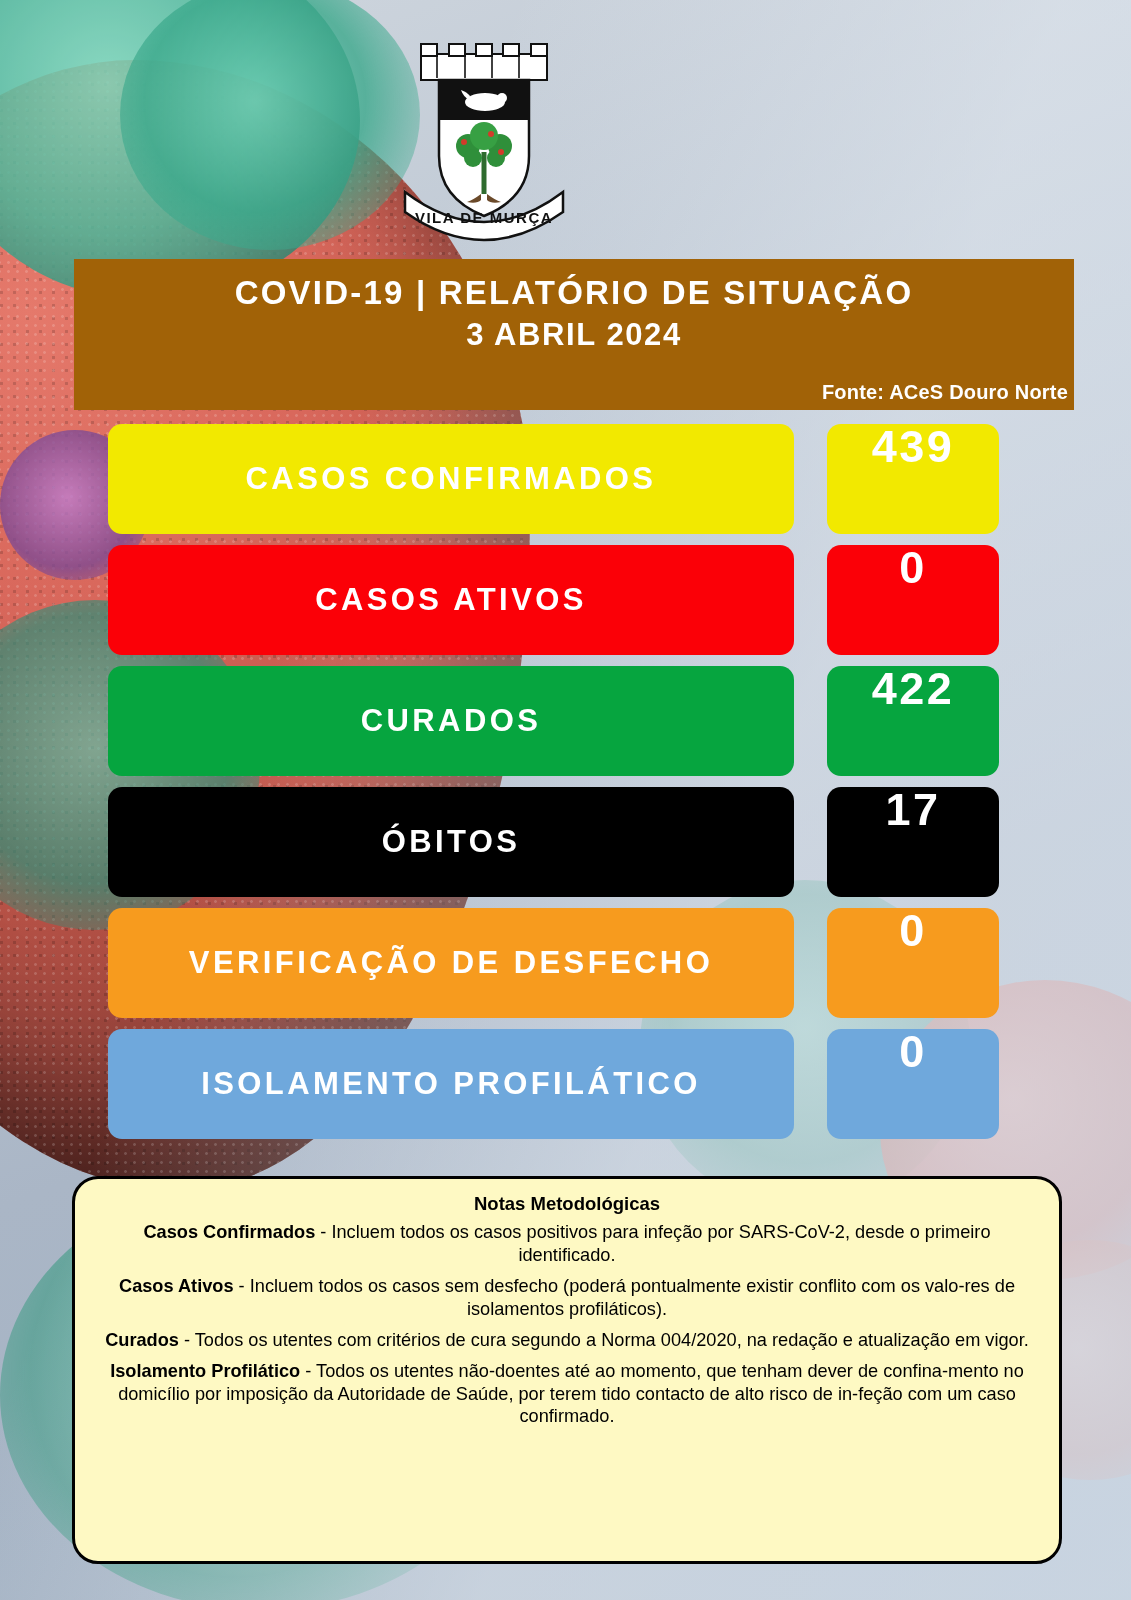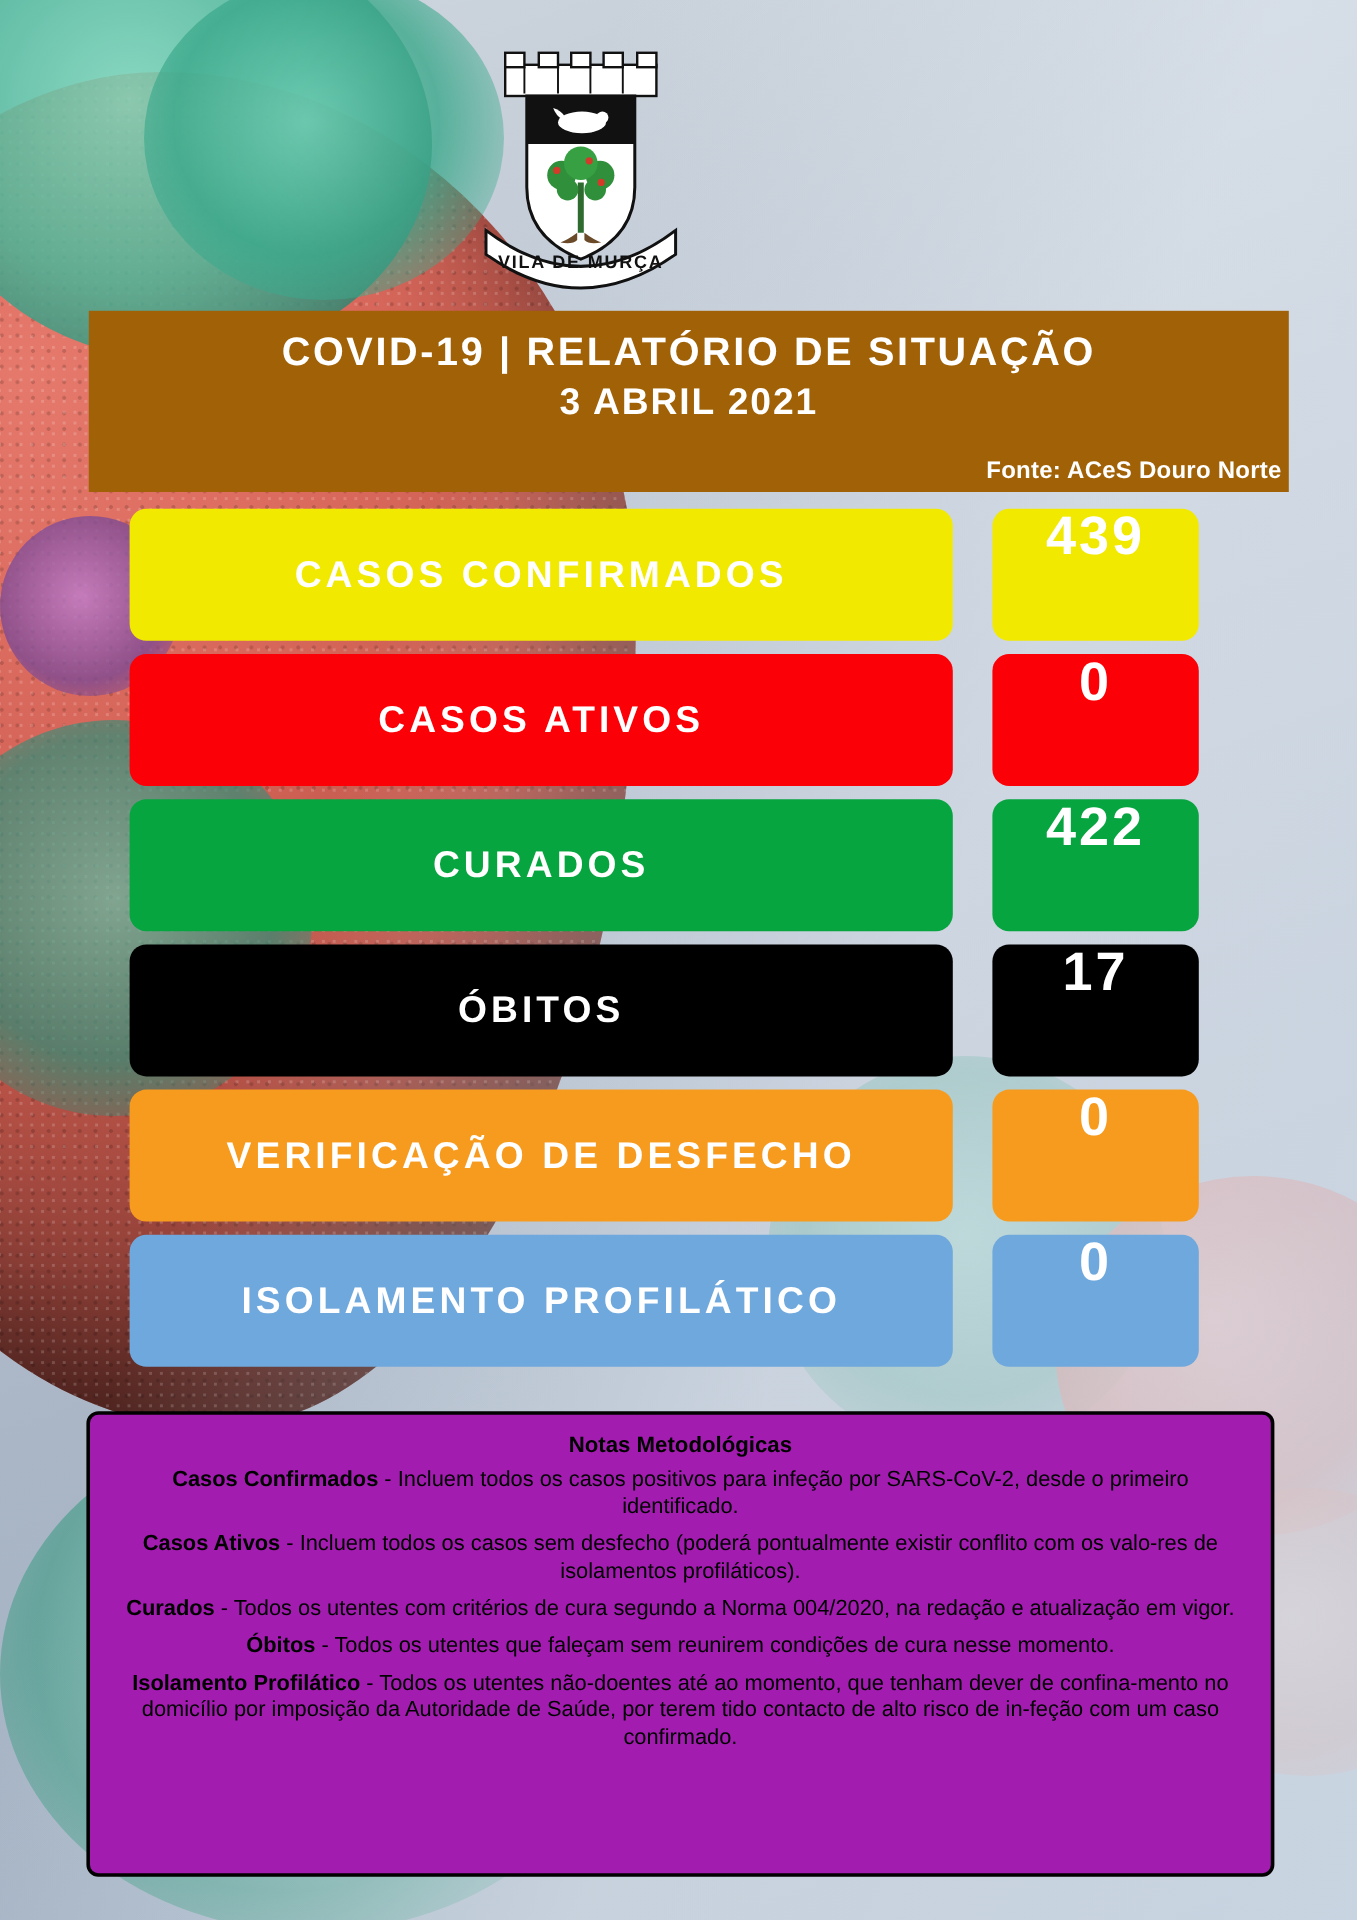--- a/index.html
+++ b/index.html
@@ -213,23 +213,23 @@
     line-height: 1;
   }
 
   
   .notes {
     position: absolute;
     left: 72px;
     top: 1176px;
     width: 990px;
     height: 388px;
-    background: #a21caf;
+    background: #fef9c3;
     border: 3px solid #000000;
-    border-radius: 10px;
+    border-radius: 26px;
     box-sizing: border-box;
     padding: 14px 22px 10px 22px;
   }
   .notes-title {
     text-align: center;
     font-size: 18.5px;
     font-weight: bold;
     color: #000;
     margin-bottom: 6px;
   }
@@ -301,21 +301,21 @@
         <path d="M118 178 q8 6 14 8 q-10 2 -14 -2 z" fill="#6b4a2a"></path>
       </g>
 
       <path d="M36 176 Q115 236 194 176 L194 196 Q115 252 36 196 Z" fill="#ffffff" stroke="#111" stroke-width="2.5"></path>
       <text x="115" y="207" text-anchor="middle" font-family="Liberation Sans, sans-serif" font-size="15" font-weight="bold" fill="#111" letter-spacing="1.5">VILA DE MURÇA</text>
     </svg>
   </div>
 
   <div class="title-band">
     <div class="title-line1">COVID-19  |  RELATÓRIO DE SITUAÇÃO</div>
-    <div class="title-line2">3 ABRIL 2021</div>
+    <div class="title-line2">3 ABRIL 2024</div>
     <div class="title-source">Fonte: ACeS Douro Norte</div>
   </div>
 
   <div class="rows" id="rows">
       <div class="row">
         <div class="label-box" style="background: rgb(242, 233, 0);">
           <div class="label-text" style="color: rgb(255, 255, 255);">CASOS CONFIRMADOS</div>
         </div>
         <div class="value-box" style="background: rgb(242, 233, 0);">
           <div class="value-text" style="color: rgb(255, 255, 255);">439</div>
@@ -362,18 +362,17 @@
         </div>
       </div>
     </div>
 
   <div class="notes">
     <div class="notes-title">Notas Metodológicas</div>
     <div id="notes-body">
         <div class="note"><b>Casos Confirmados</b><span> - Incluem todos os casos positivos para infeção por SARS-CoV-2, desde o primeiro identificado.</span></div>
         <div class="note"><b>Casos Ativos</b><span> - Incluem todos os casos sem desfecho (poderá pontualmente existir conflito com os valo-res de isolamentos profiláticos).</span></div>
         <div class="note"><b>Curados</b><span> - Todos os utentes com critérios de cura segundo a Norma 004/2020, na redação e atualização em vigor.</span></div>
-        <div class="note"><b>Óbitos</b><span> - Todos os utentes que faleçam sem reunirem condições de cura nesse momento.</span></div>
         <div class="note"><b>Isolamento Profilático</b><span> - Todos os utentes não-doentes até ao momento, que tenham dever de confina-mento no domicílio por imposição da Autoridade de Saúde, por terem tido contacto de alto risco de in-feção com um caso confirmado.</span></div>
       </div>
   </div>
 
 </div>
 
 </body></html>

